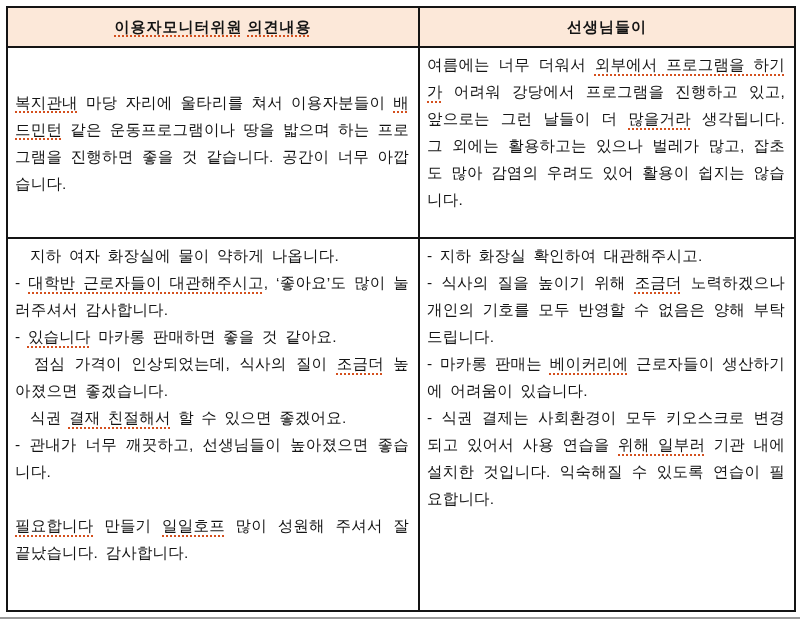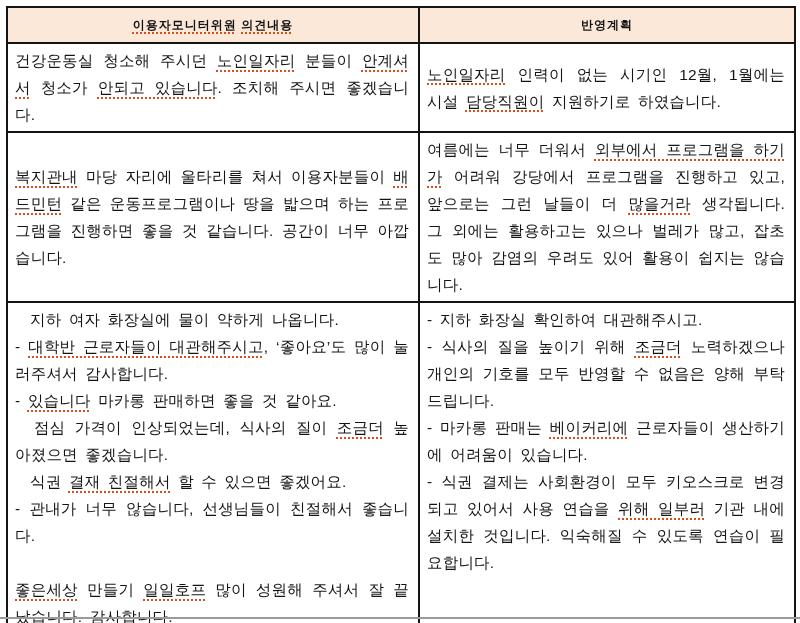--- a/index.html
+++ b/index.html
@@ -11,21 +11,21 @@
   .doc-table{
     position:absolute;left:6px;top:6px;width:788px;height:606px;
     border-collapse:collapse;table-layout:fixed;
   }
   .doc-table td,.doc-table th{
     border:2px solid var(--border,#141414);
     overflow:hidden;
   }
   th.hdr{
     background:var(--header-bg,#fce8d9);
-    height:30px;font-size:12px;font-weight:bold;text-align:center;
+    height:30px;font-size:15px;font-weight:bold;text-align:center;
     letter-spacing:1px;padding:2px 4px;
   }
   td.cell{
     vertical-align:top;
     padding:3px 9px 3px 7px;
     font-size:15.5px;line-height:27px;letter-spacing:0.2px;word-spacing:3px;
   }
   td.v-mid{vertical-align:middle;}
   .para{
     margin:0;min-height:27px;
@@ -45,48 +45,40 @@
 <body>
 
 <table class="doc-table">
   <colgroup>
     <col style="width:412px">
     <col style="width:376px">
   </colgroup>
   <tbody>
       <tr>
     <th class="hdr"><span class="sp">이용자모니터위원</span> <span class="sp">의견내용</span></th>
-    <th class="hdr">반영계획</th>
-  </tr>
-  <tr style="height:82px">
-    <td class="cell">
-          <div class="para">건강운동실 청소해 주시던 <span class="sp">노인일자리</span> 분들이 <span class="sp">안계셔서</span> 청소가 <span class="sp">안되고 있습니다</span>. 조치해 주시면 좋겠습니다.</div>
-        </td>
-    <td class="cell v-mid">
-          <div class="para"><span class="sp">노인일자리</span> 인력이 없는 시기인 12월, 1월에는 시설 <span class="sp">담당직원이</span> 지원하기로 하였습니다.</div>
-        </td>
+    <th class="hdr">선생님들이</th>
   </tr>
   <tr style="height:165px">
     <td class="cell v-mid">
           <div class="para"><span class="sp">복지관내</span> 마당 자리에 울타리를 쳐서 이용자분들이 <span class="sp">배드민턴</span> 같은 운동프로그램이나 땅을 밟으며 하는 프로그램을 진행하면 좋을 것 같습니다. 공간이 너무 아깝습니다.</div>
         </td>
     <td class="cell">
           <div class="para">여름에는 너무 더워서 <span class="sp">외부에서 프로그램을 하기가</span> 어려워 강당에서 프로그램을 진행하고 있고, 앞으로는 그런 날들이 더 <span class="sp">많을거라</span> 생각됩니다. 그 외에는 활용하고는 있으나 벌레가 많고, 잡초도 많아 감염의 우려도 있어 활용이 쉽지는 않습니다.</div>
         </td>
   </tr>
   <tr style="height:329px">
     <td class="cell">
           <div class="para">  지하 여자 화장실에 물이 약하게 나옵니다.</div>
           <div class="para">- <span class="sp">대학반 근로자들이 대관해주시고</span>, ‘좋아요’도 많이 눌러주셔서 감사합니다.</div>
           <div class="para">- <span class="sp">있습니다</span> 마카롱 판매하면 좋을 것 같아요.</div>
           <div class="para">  점심 가격이 인상되었는데, 식사의 질이 <span class="sp">조금더</span> 높아졌으면 좋겠습니다.</div>
           <div class="para">  식권 <span class="sp">결재 친절해서</span> 할 수 있으면 좋겠어요.</div>
-          <div class="para">- 관내가 너무 않습니다, 선생님들이 친절해서 좋습니다.</div>
+          <div class="para">- 관내가 너무 깨끗하고, 선생님들이 높아졌으면 좋습니다.</div>
           <div class="para"></div>
-          <div class="para"><span class="sp">좋은세상</span> 만들기 <span class="sp">일일호프</span> 많이 성원해 주셔서 잘 끝났습니다. 감사합니다.</div>
+          <div class="para"><span class="sp">필요합니다</span> 만들기 <span class="sp">일일호프</span> 많이 성원해 주셔서 잘 끝났습니다. 감사합니다.</div>
         </td>
     <td class="cell">
           <div class="para">- 지하 화장실 확인하여 대관해주시고.</div>
           <div class="para">- 식사의 질을 높이기 위해 <span class="sp">조금더</span> 노력하겠으나 개인의 기호를 모두 반영할 수 없음은 양해 부탁드립니다.</div>
           <div class="para">- 마카롱 판매는 <span class="sp">베이커리에</span> 근로자들이 생산하기에 어려움이 있습니다.</div>
           <div class="para">- 식권 결제는 사회환경이 모두 키오스크로 변경되고 있어서 사용 연습을 <span class="sp">위해 일부러</span> 기관 내에 설치한 것입니다. 익숙해질 수 있도록 연습이 필요합니다.</div>
         </td>
   </tr>
 </tbody>
   </table>

